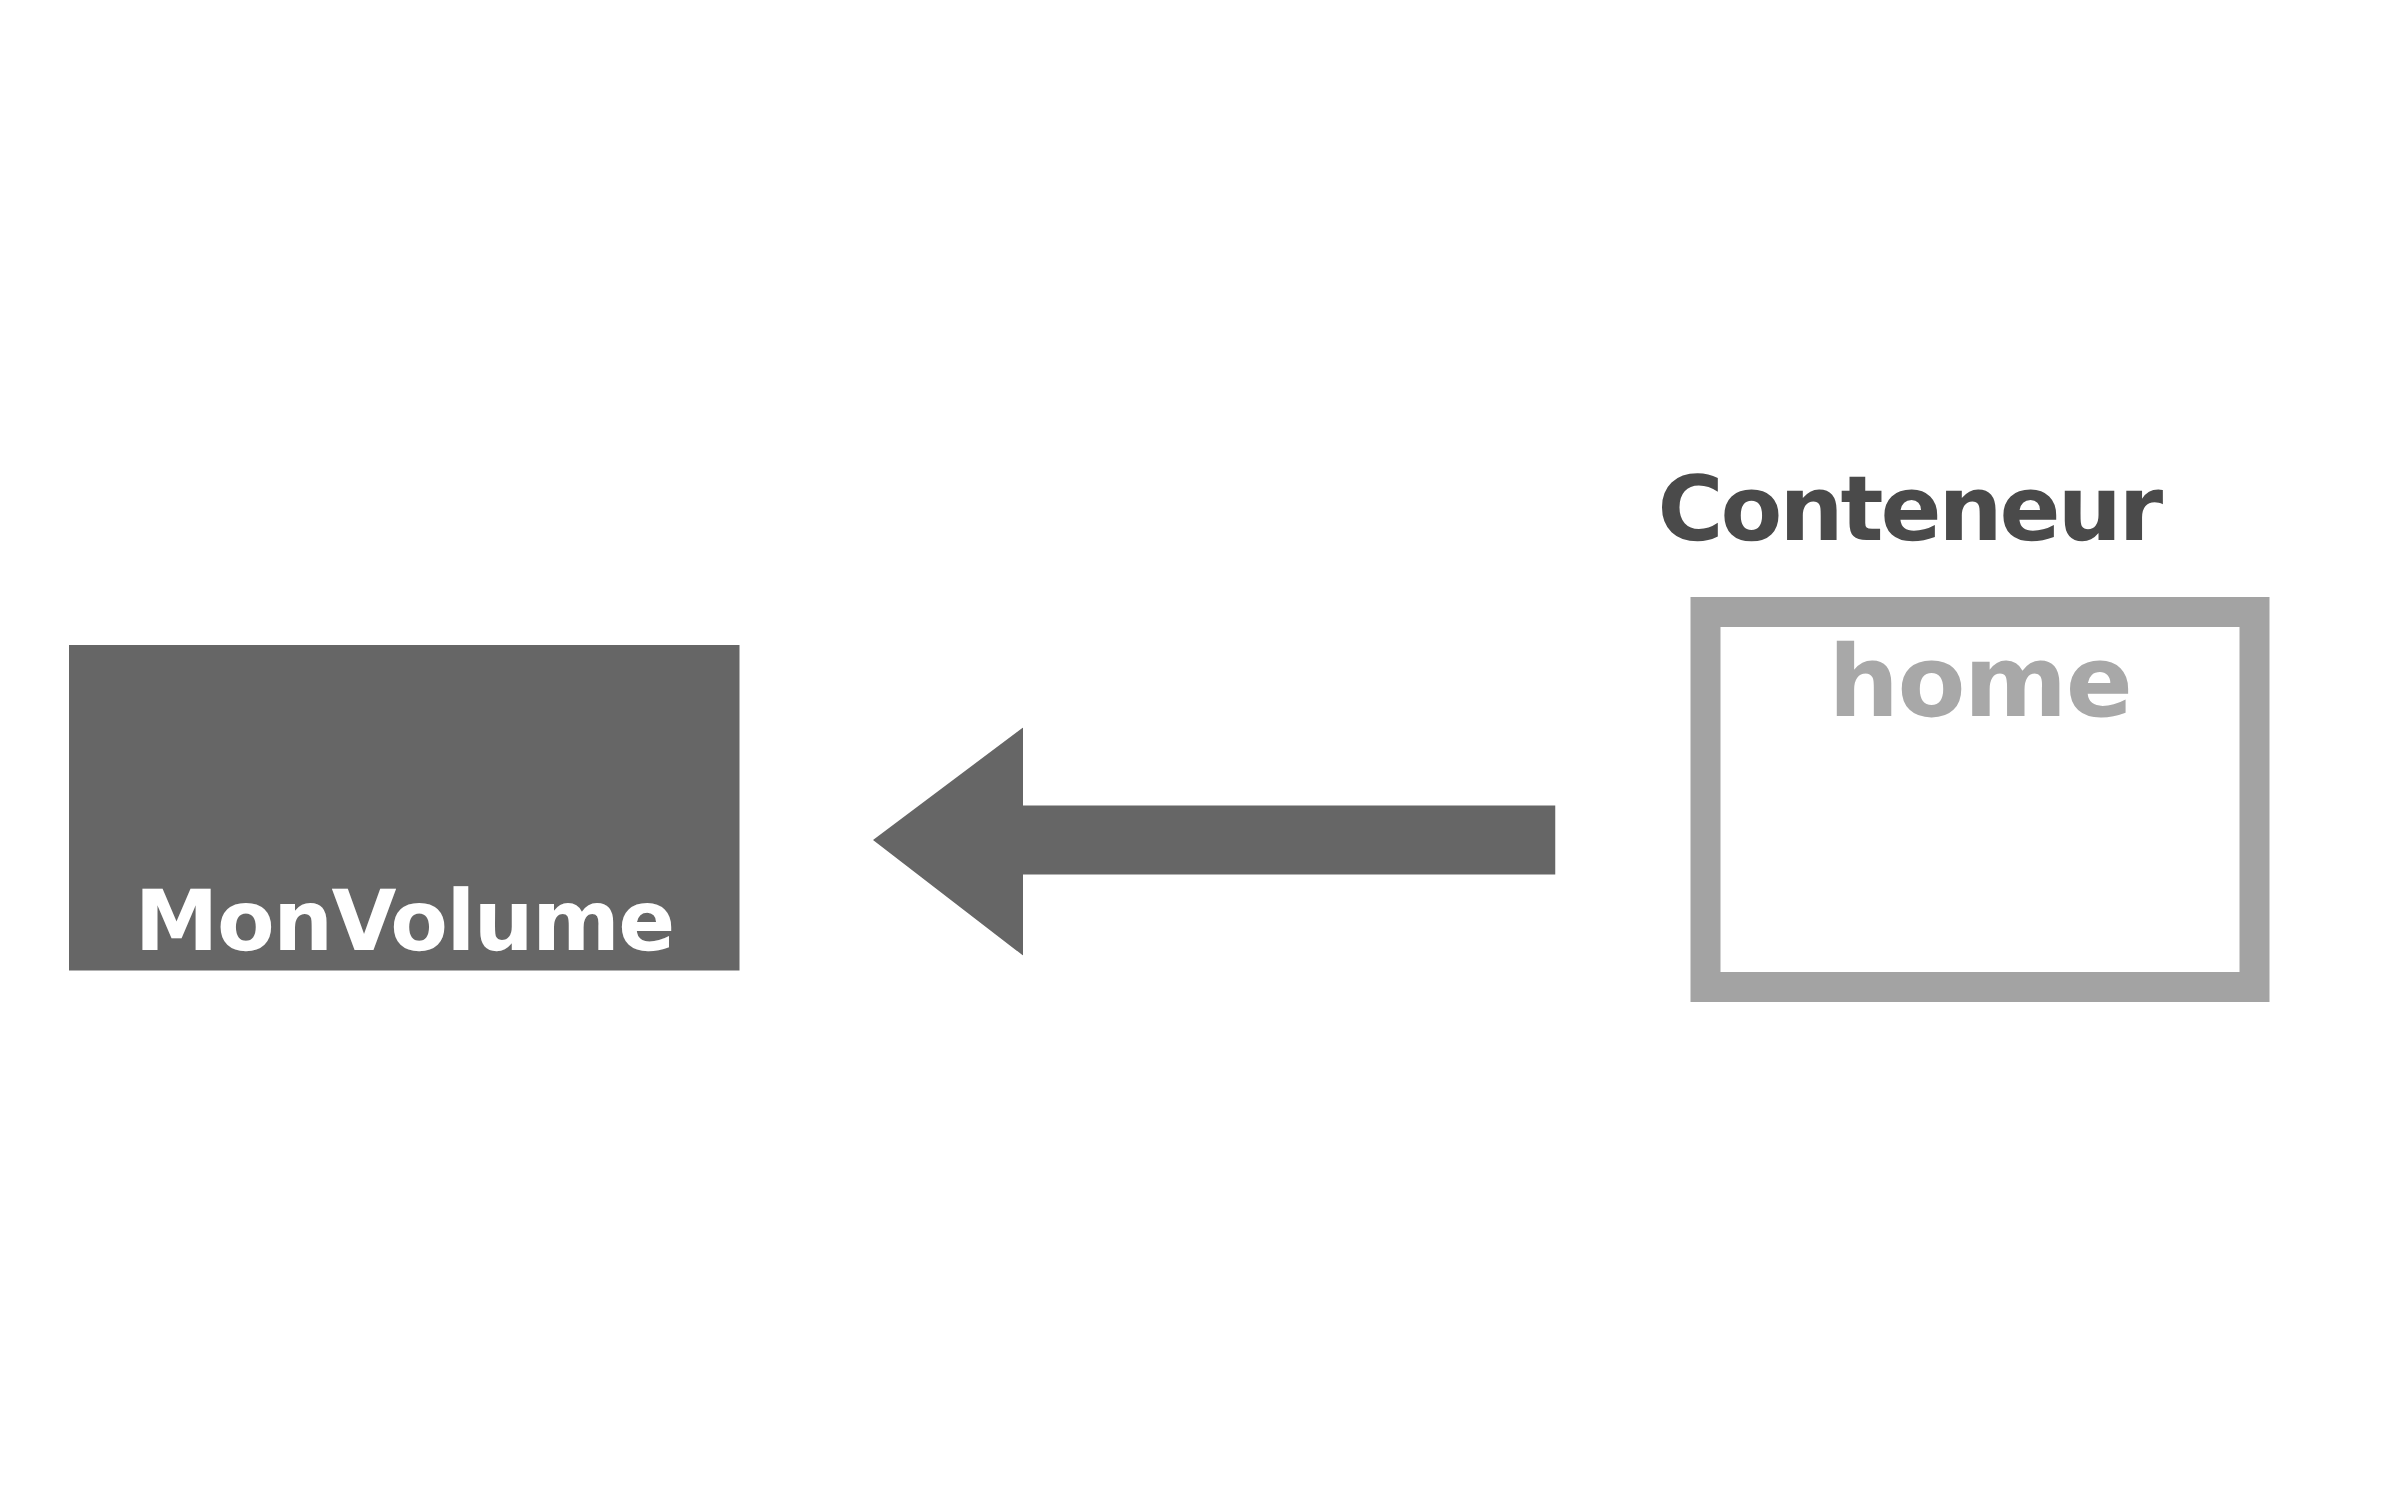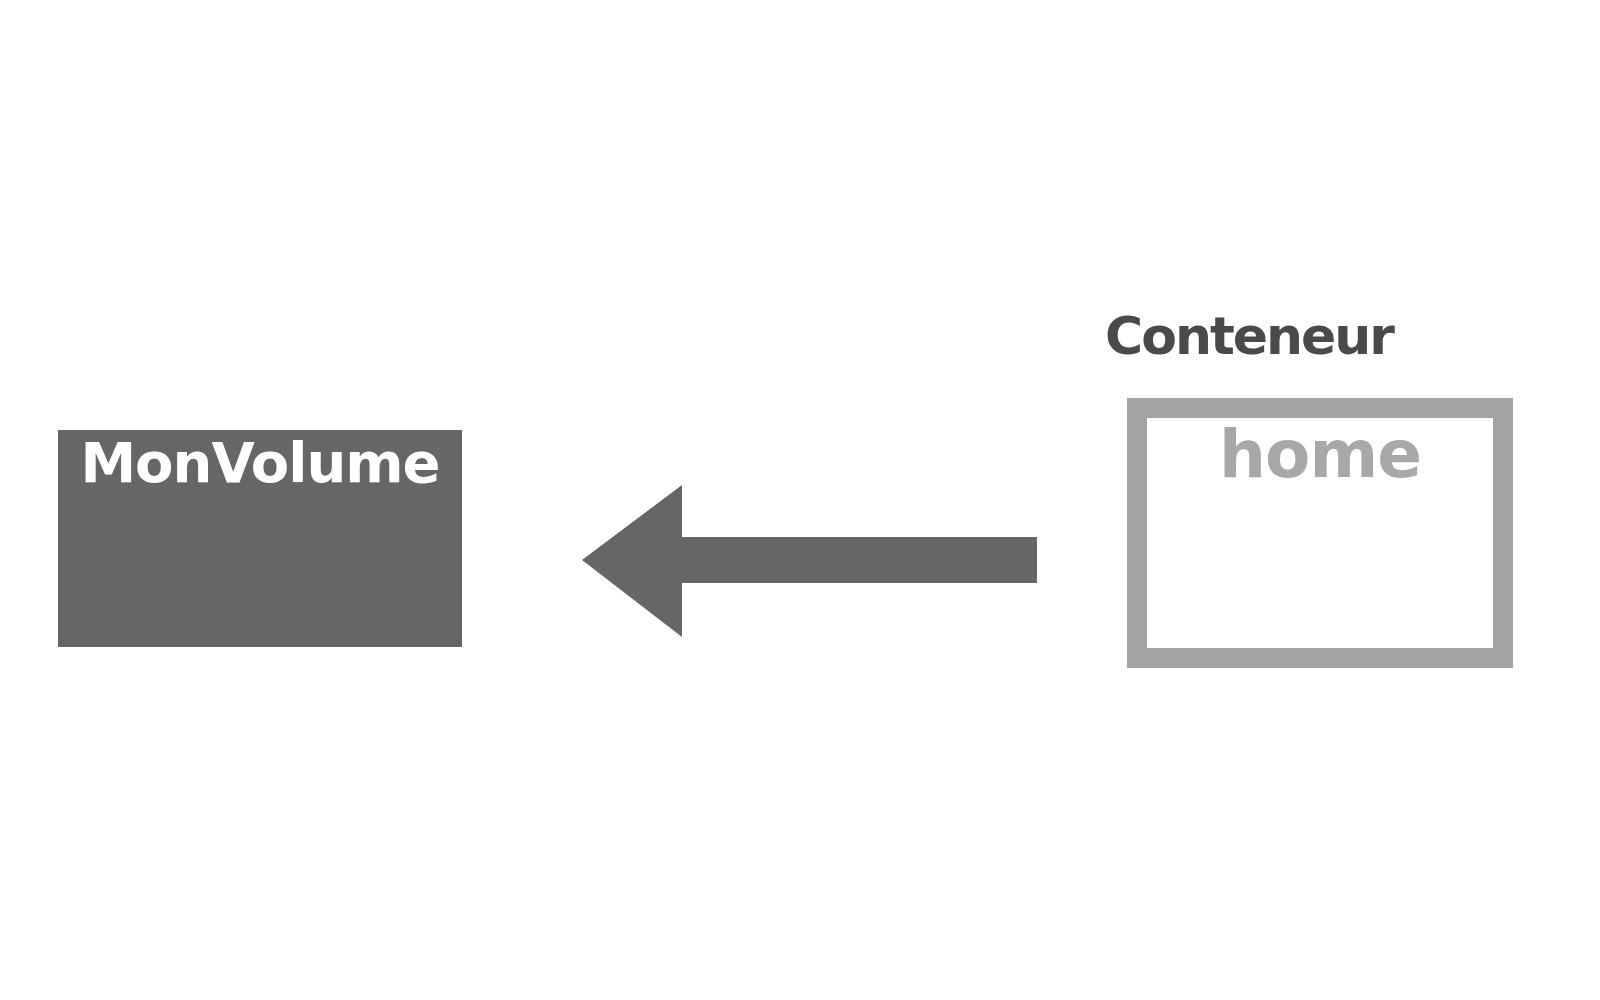--- a/index.html
+++ b/index.html
@@ -19,24 +19,24 @@
   }
   .canvas {
     position: relative;
     width: 1600px; height: 1000px;
     background: var(--background);
   }
 
   
   .volume-node {
     position: absolute;
-    left: 58px; top: 430px;
-    width: 404px; height: 217px;
+    left: 46px; top: 430px;
+    width: 447px; height: 217px;
     background: var(--mid-gray);
-    display: flex; align-items: flex-start; justify-content: center;
+    display: flex; align-items: flex-end; justify-content: center;
   }
   .volume-label {
     color: var(--volume-text);
     font-weight: bold;
     font-size: 56px;
     letter-spacing: -1px;
     white-space: nowrap;
   }
 
   
@@ -58,21 +58,21 @@
     line-height: 1;
     white-space: nowrap;
   }
 
   
   .container-title {
     position: absolute;
     left: 1105px; top: 310px;
     color: var(--dark-gray);
     font-weight: bold;
-    font-size: 52px;
+    font-size: 60px;
     letter-spacing: -2px;
     line-height: 1;
     white-space: nowrap;
   }
   .container-node {
     position: absolute;
     left: 1127px; top: 398px;
     width: 386px; height: 270px;
     background: var(--background);
     border: 20px solid var(--light-gray);

